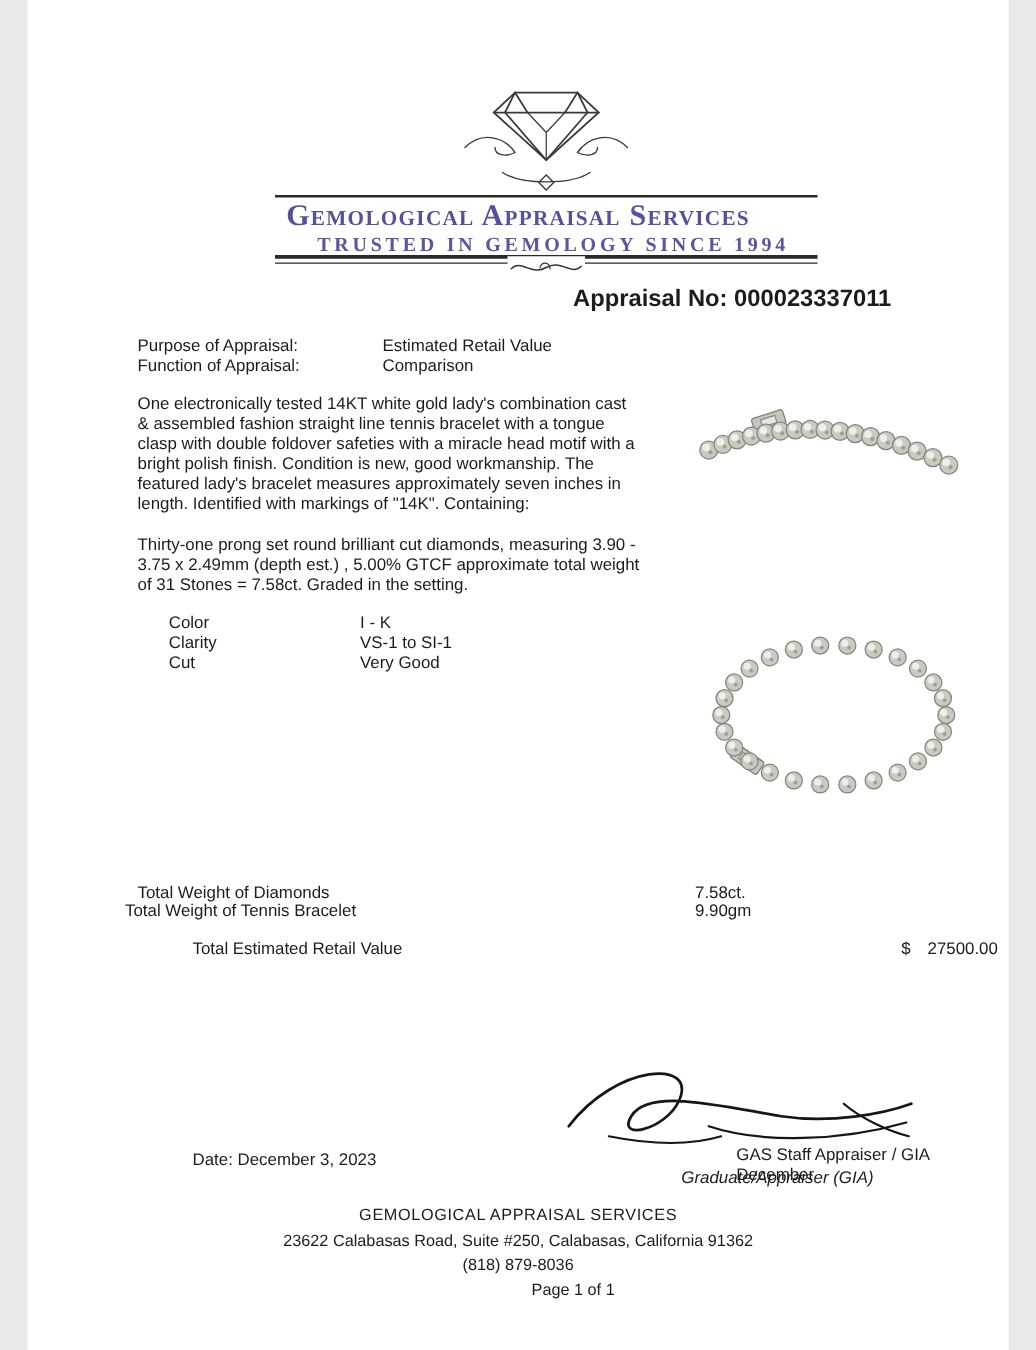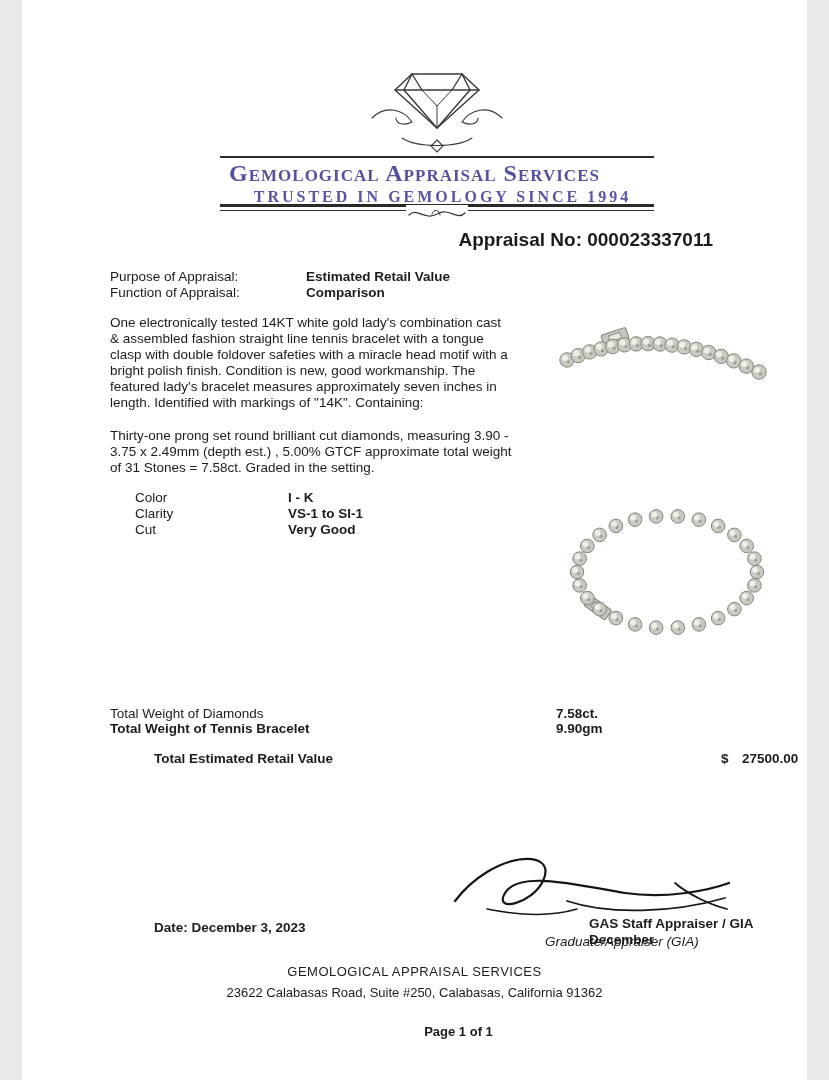--- a/index.html
+++ b/index.html
@@ -7,21 +7,21 @@
     position:relative;
     width:785px;height:1080px;
     margin:0 auto;
     background:#ffffff;
     font-family:"Liberation Sans", sans-serif;
     color:#1c1c1c;
     overflow:hidden;
   }
   .abs{position:absolute;}
   .serif{font-family:"Liberation Serif", serif;}
-  .b{font-weight:bold;padding-left:44px;}
+  .b{font-weight:normal;padding-left:44px;}
   .i{font-style:italic;}
   .center{left:0;width:100%;text-align:center;}
   .company-name{
     font-size:24px;
     letter-spacing:1px;
     font-variant:small-caps;
     color:#55519d;
     font-weight:bold;
   }
   .tagline{
@@ -232,36 +232,37 @@
       <circle cx="184.7870423087889" cy="46.071502365548966" r="2.856" fill="#edefe8"></circle>
       <circle cx="188.0510423087889" cy="49.67550236554897" r="1.496" fill="#9aa092"></circle>
       <circle cx="194.38476356834468" cy="60.59832279989676" r="6.8" fill="#c7cbc1" stroke="#82867c" stroke-width="1"></circle>
       <circle cx="192.48076356834468" cy="58.69432279989676" r="2.856" fill="#edefe8"></circle>
       <circle cx="195.7447635683447" cy="62.298322799896766" r="1.496" fill="#9aa092"></circle>
     </svg>
 
   <div class="abs body-text" style="left:88px;top:706px;">Total Weight of Diamonds</div>
   <div class="abs body-text b" style="left:490px;top:706px;">7.58ct.</div>
 
-  <div class="abs body-text" style="left:88px;top:721px;font-weight:bold;">Total Weight of Tennis Bracelet</div>
+  <div class="abs body-text" style="left:78px;top:721px;">Total Weight of Tennis Bracelet</div>
   <div class="abs body-text b" style="left:490px;top:721px;">9.90gm</div>
 
   <div class="abs body-text b" style="left:88px;top:751px;">Total Estimated Retail Value</div>
   <div class="abs body-text b" style="left:655px;top:751px;">$</div>
   <div class="abs body-text b" style="left:676px;top:751px;">27500.00</div>
 
   <svg class="abs" style="left:405px;top:843px;" width="318" height="80" viewBox="0 0 318 80" fill="none" stroke="#161616" stroke-width="2.2" stroke-linecap="round">
     <path d="M28 58 C66 8 132 4 116 38 C105 61 66 70 78 50 C92 27 150 42 198 50 C238 56 280 48 302 40"></path>
     <path d="M140 58 C182 72 246 70 298 55" stroke-width="1.8"></path>
     <path d="M248 40 C262 52 284 62 300 66" stroke-width="1.8"></path>
     <path d="M60 66 C100 74 130 72 150 66" stroke-width="1.5"></path>
   </svg>
 
   <div class="abs body-text b" style="left:88px;top:920px;">Date: December 3, 2023</div>
 
   <div class="abs body-text b" style="left:523px;top:916px;">GAS Staff Appraiser / GIA December</div>
   <div class="abs body-text i" style="left:523px;top:934px;">Graduate/Appraiser (GIA)</div>
 
   <div class="abs center small-text" style="top:964px;letter-spacing:0.5px;">GEMOLOGICAL APPRAISAL SERVICES</div>
   <div class="abs center small-text" style="top:985px;">23622 Calabasas Road, Suite #250, Calabasas, California 91362</div>
+  <div class="abs center small-text" style="top:1004px;">(818) 879-8036</div>
   <div class="abs center small-text b" style="top:1024px;">Page 1 of 1</div>
 
 </div>
 
 </body></html>

